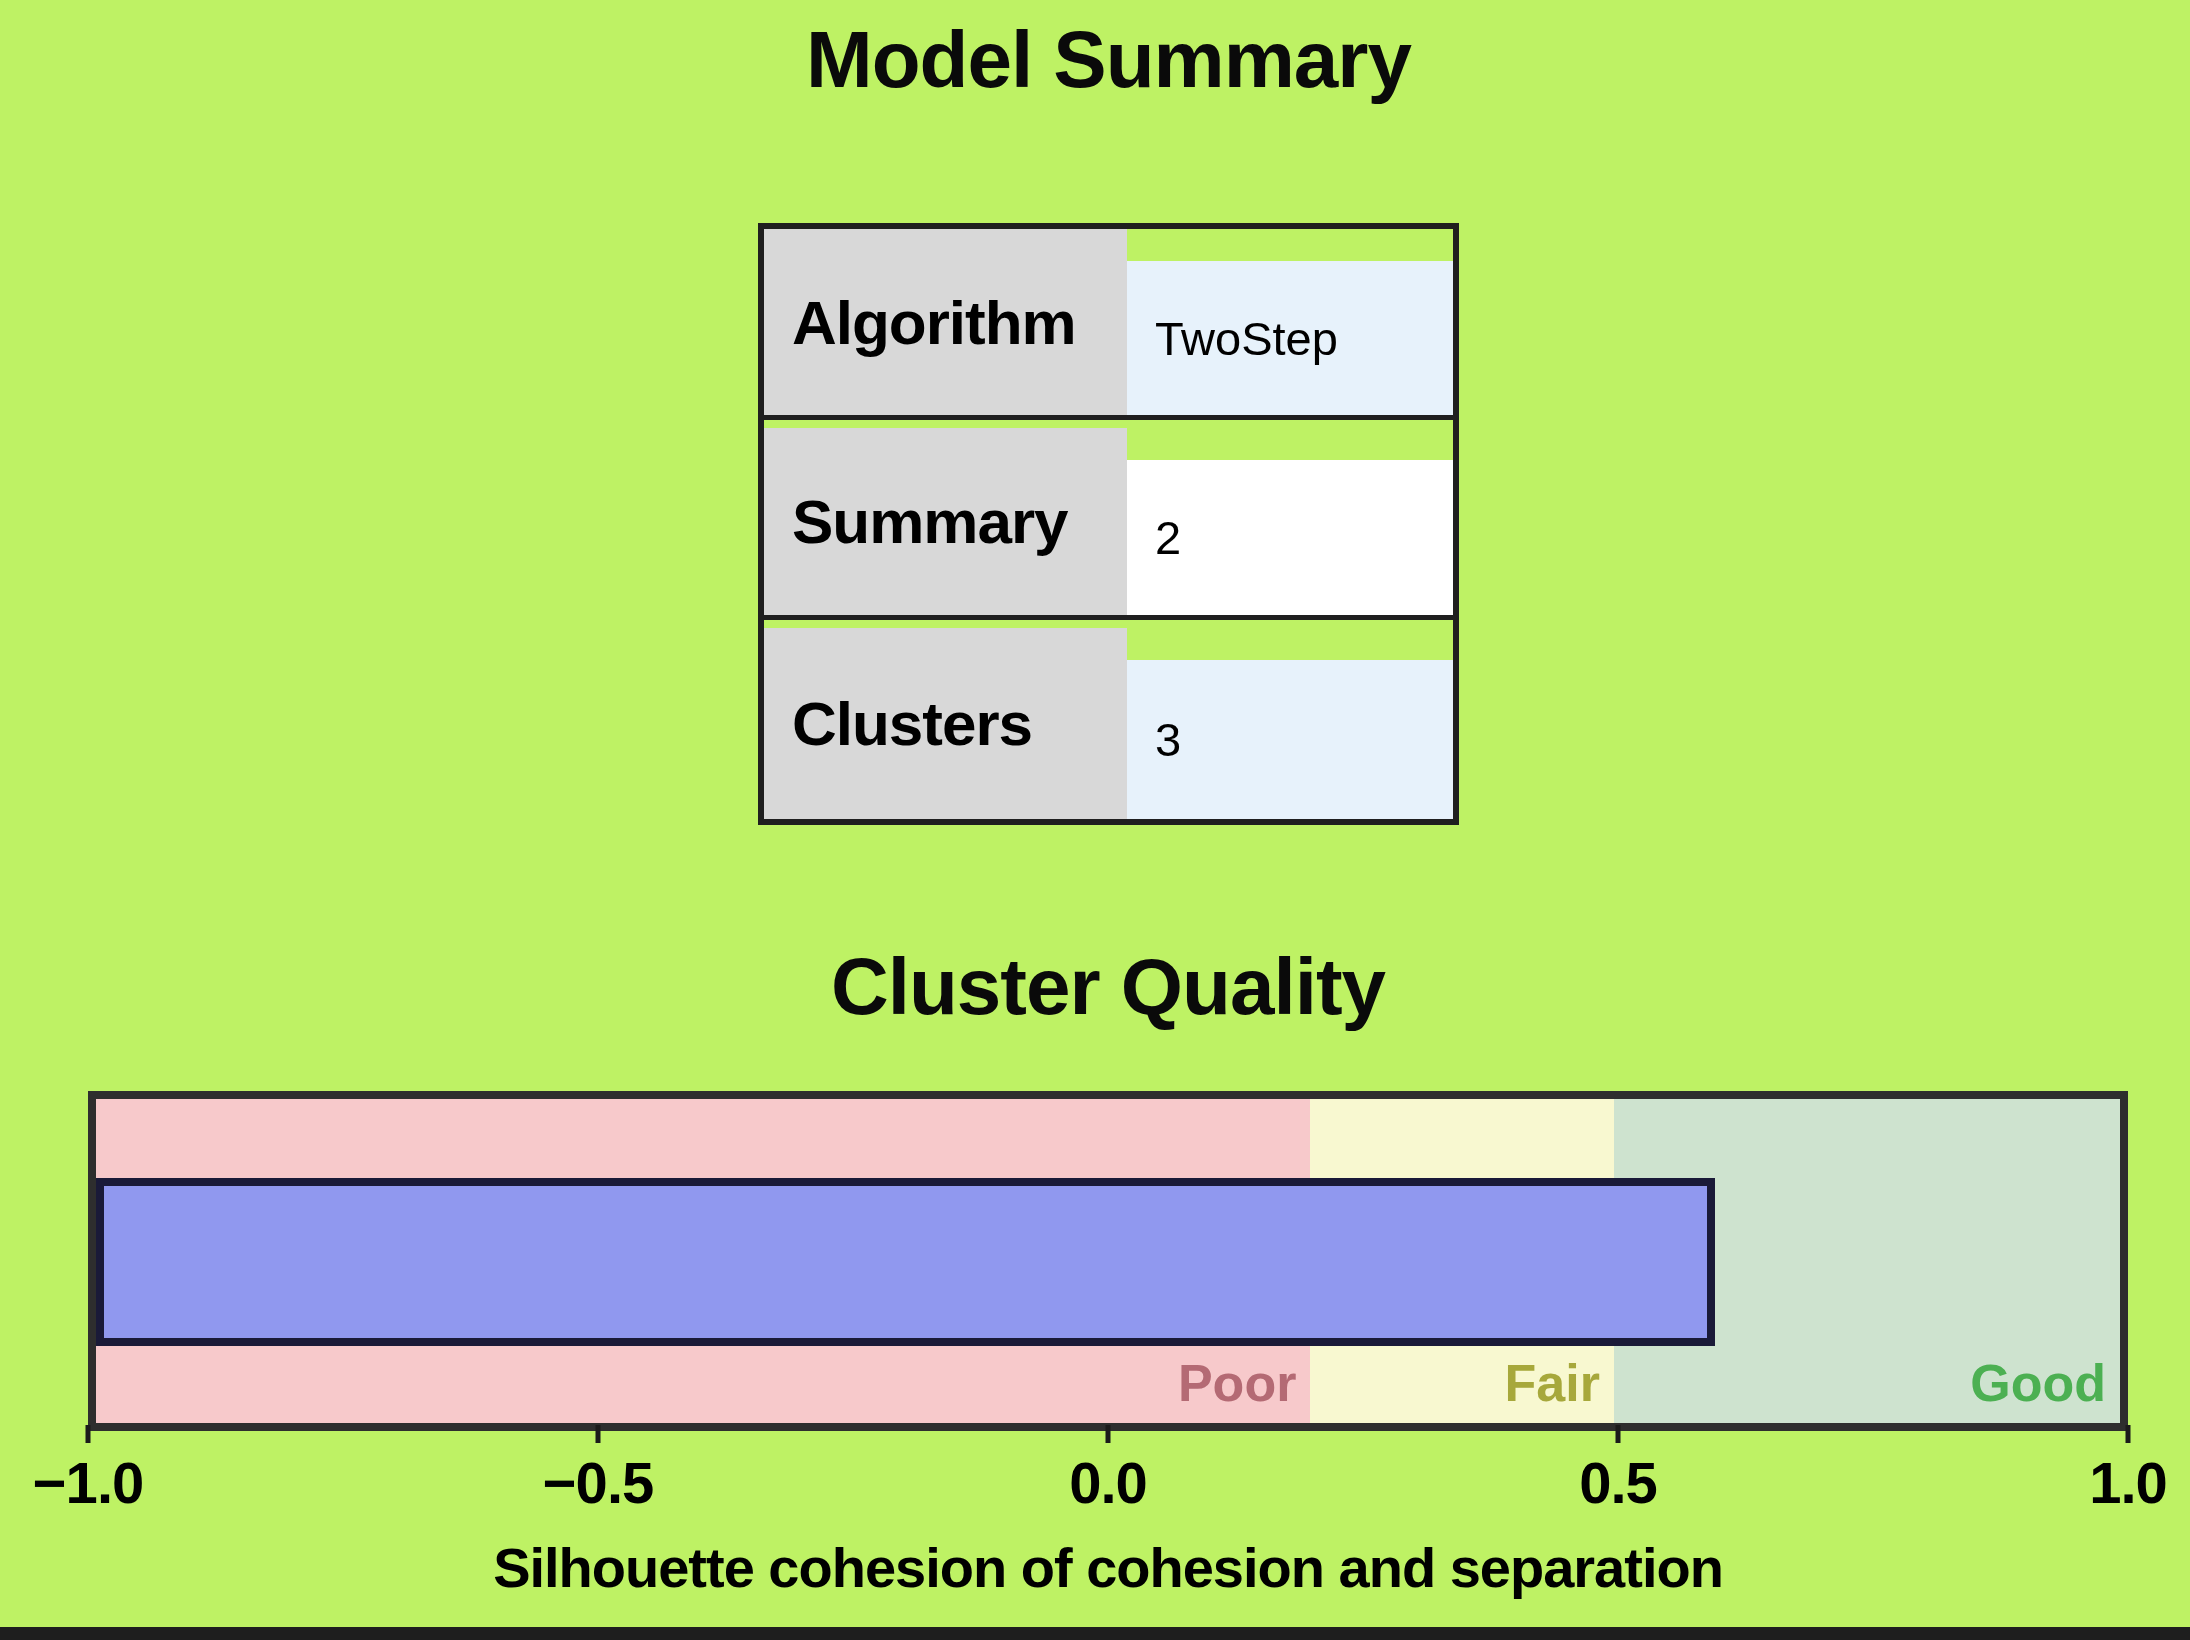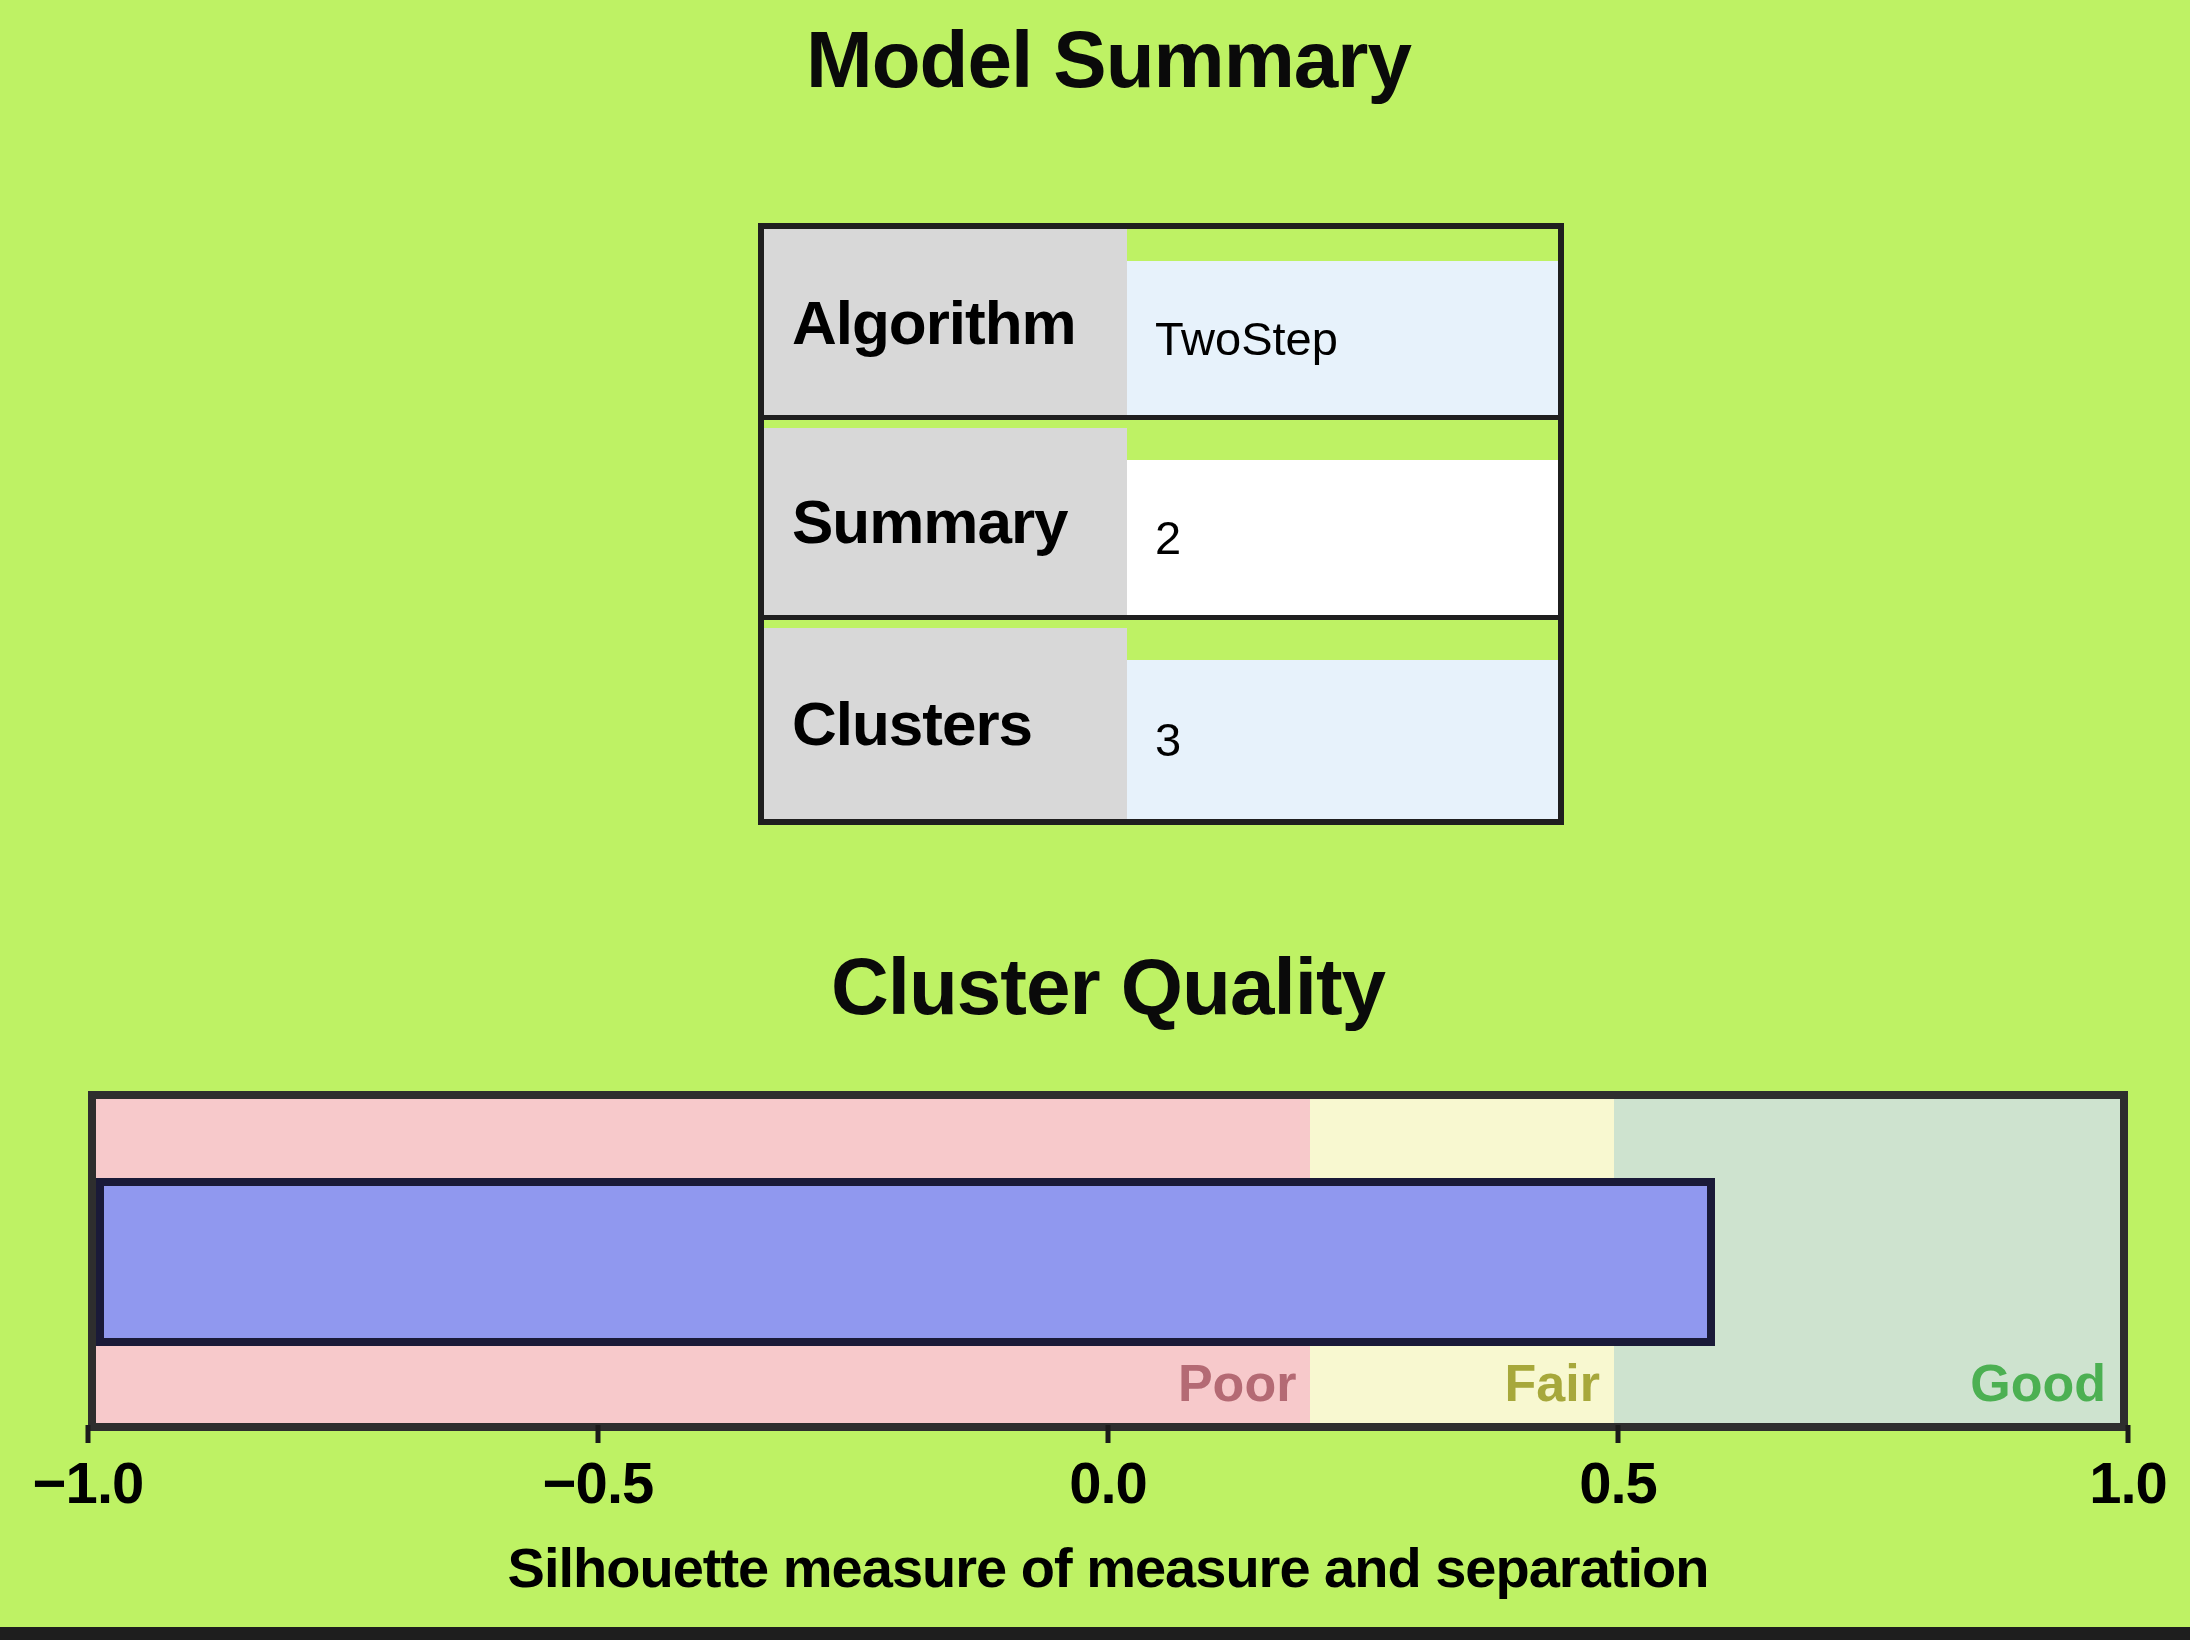--- a/index.html
+++ b/index.html
@@ -20,21 +20,21 @@
     letter-spacing:-1px;
     color:#0a0a0a;
   }
   #model-summary-title{ top:18px; left:758px; width:701px; }
   #cluster-quality-title{ top:945px; left:88px; width:2040px; }
 
   
   #summary-table{
     position:absolute;
     left:758px; top:223px;
-    width:806px; height:602px;
+    width:701px; height:602px;
     border:6px solid #1f1f1f;
     box-sizing:border-box;
     display:grid;
     grid-template-rows:1fr 1fr 1fr;
     gap:8px;
   }
   .t-row{
     display:grid;
     grid-template-columns:363px 1fr;
     border-bottom:5px solid #1f1f1f;
@@ -165,17 +165,17 @@
       <div class="tick-mark" style="left: 25%;"></div>
       <div class="tick-label" style="left: 25%;">−0.5</div>
       <div class="tick-mark" style="left: 50%;"></div>
       <div class="tick-label" style="left: 50%;">0.0</div>
       <div class="tick-mark" style="left: 75%;"></div>
       <div class="tick-label" style="left: 75%;">0.5</div>
       <div class="tick-mark" style="left: 100%;"></div>
       <div class="tick-label" style="left: 100%;">1.0</div>
     </div>
 
-  <div id="x-axis-title">Silhouette measure of measure and separation</div>
+  <div id="x-axis-title">Silhouette cohesion of cohesion and separation</div>
 
   <div id="window-border-bottom"></div>
 
 </div>
 
 </body></html>

